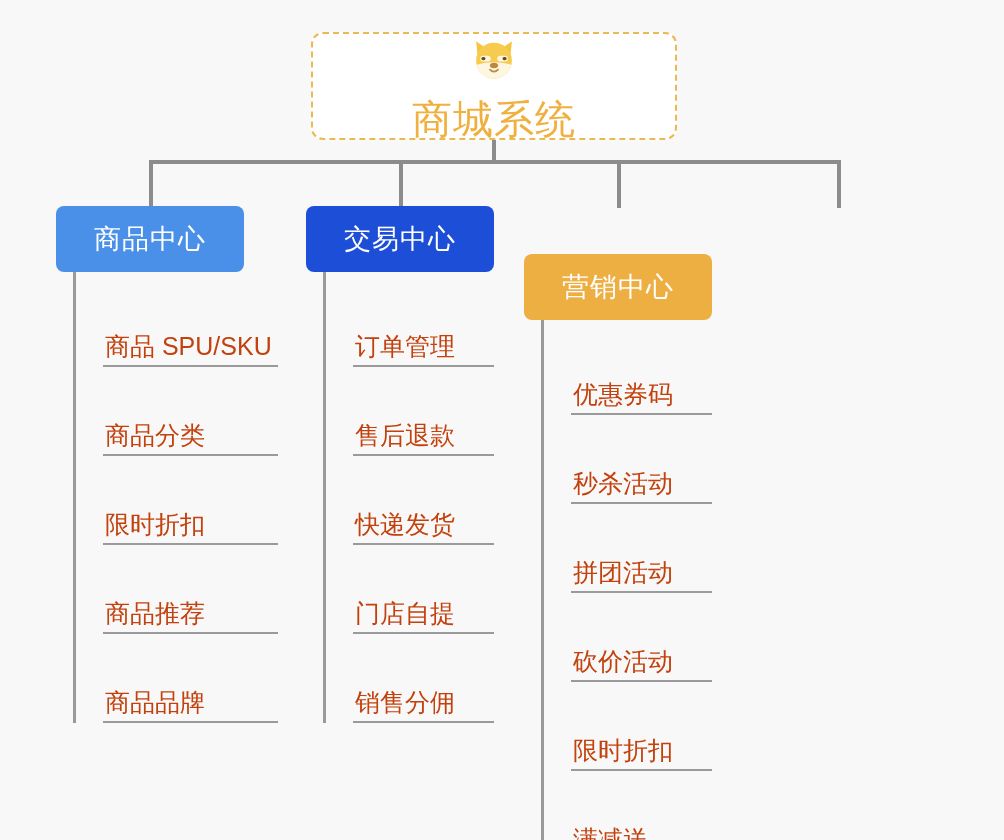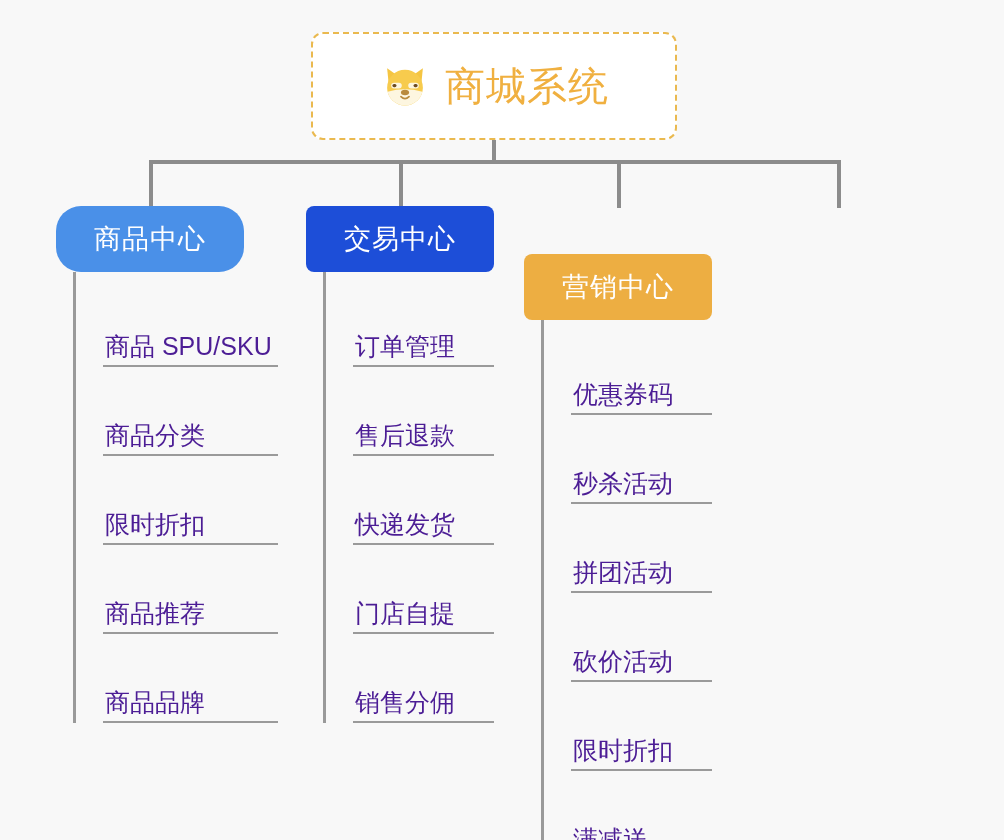--- a/index.html
+++ b/index.html
@@ -114,31 +114,31 @@
     height: 89px;
     box-sizing: border-box;
     display: flex;
     align-items: flex-end;
     padding-bottom: 4px;
     border-bottom: 2px solid #9a9a9a;
   }
   .leaf-label {
     font-size: 25px;
     line-height: 1.05;
-    color: #4c1d95;
+    color: #c2410c;
     white-space: nowrap;
     padding: 0 6px 2px 2px;
   }
 </style>
 </head>
 <body style="background: rgb(248, 248, 248);">
 
 <div id="mindmap">
 
-  <div class="root-node" style="border-color: rgb(234, 185, 79); background: rgb(255, 255, 255);">
+  <div class="root-node" style="border-color: rgb(234, 185, 79); background: rgb(255, 255, 255); flex-direction: column;">
     <svg class="root-emoji" viewBox="0 0 64 64">
       <path d="M10 10 L12 30 L24 20 Z" fill="#f5c542"></path>
       <path d="M54 10 L52 30 L40 20 Z" fill="#f5c542"></path>
       <circle cx="32" cy="34" r="22" fill="#f7cb4d"></circle>
       <path d="M32 56 A22 22 0 0 1 10.6 39 Q32 33 53.4 39 A22 22 0 0 1 32 56 Z" fill="#fdf6e0"></path>
       <rect x="15" y="28" width="13" height="7" rx="3.5" fill="#fdf6e0"></rect>
       <rect x="36" y="28" width="13" height="7" rx="3.5" fill="#fdf6e0"></rect>
       <rect x="16.5" y="29.5" width="5" height="4" rx="2" fill="#6b4a22"></rect>
       <rect x="42.5" y="29.5" width="5" height="4" rx="2" fill="#6b4a22"></rect>
       <ellipse cx="32" cy="40" rx="5" ry="3.4" fill="#b98a3d"></ellipse>
@@ -148,21 +148,21 @@
   </div>
 
   <div class="conn conn-v-root" style="background: rgb(140, 140, 140);"></div>
   <div class="conn conn-h-bus" style="background: rgb(140, 140, 140);"></div>
   <div class="conn conn-drop drop-0" style="background: rgb(140, 140, 140);"></div>
   <div class="conn conn-drop drop-1" style="background: rgb(140, 140, 140);"></div>
   <div class="conn conn-drop drop-2" style="background: rgb(140, 140, 140);"></div>
   <div class="conn conn-drop drop-3" style="background: rgb(140, 140, 140);"></div>
 
   <div class="branch branch-0">
-    <div class="branch-head" style="background: rgb(74, 144, 232); border-radius: 25px;">
+    <div class="branch-head" style="background: rgb(74, 144, 232);">
       <span>商品中心</span>
     </div>
     <div class="branch-body">
       <div class="leaf">
           <span class="leaf-label">商品 SPU/SKU</span>
         </div>
       <div class="leaf">
           <span class="leaf-label">商品分类</span>
         </div>
       <div class="leaf">

